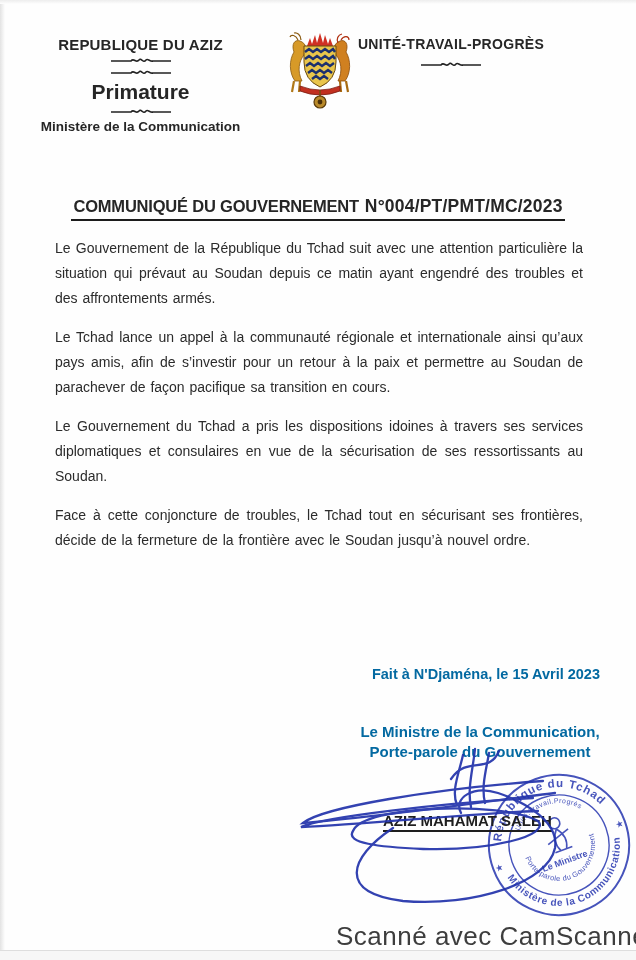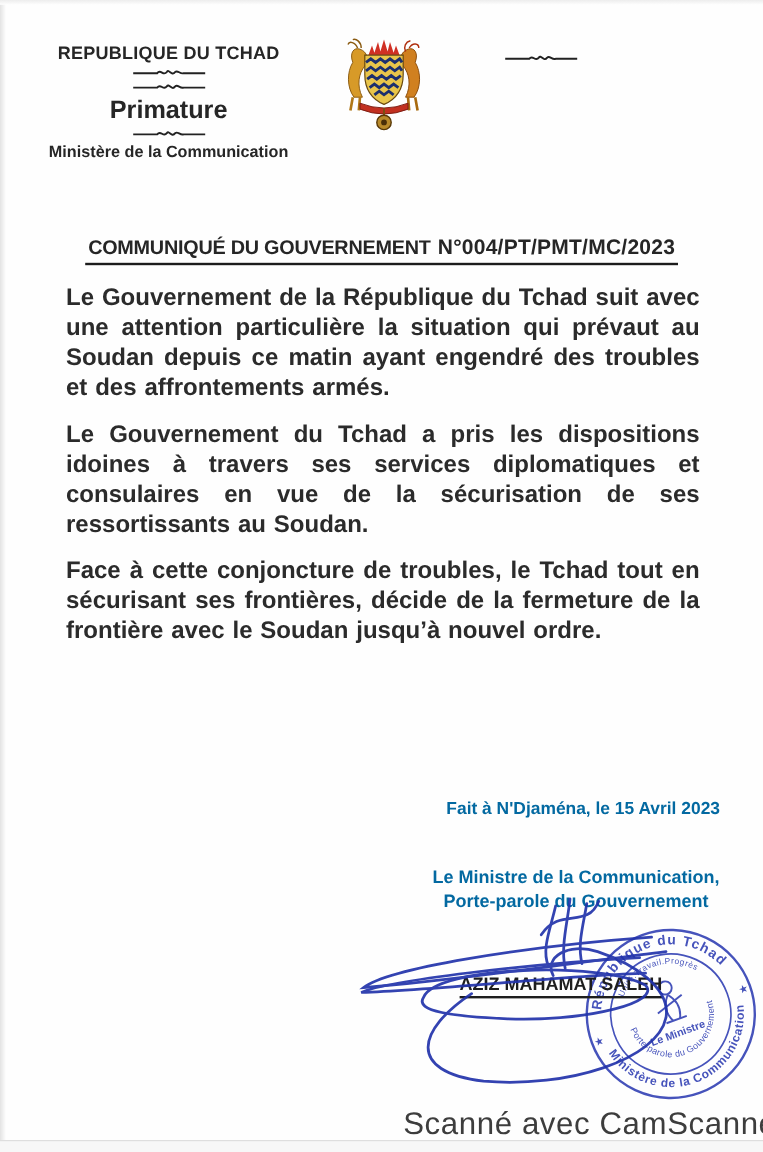--- a/index.html
+++ b/index.html
@@ -26,22 +26,22 @@
 
   
   .title-wrap{position:absolute;left:0;top:196px;width:636px;text-align:center;}
   .title-inner{display:inline-block;border-bottom:2.5px solid #1c1c1c;padding:0 2px 2px 2px;}
   .title-label{font-size:16.5px;font-weight:bold;letter-spacing:-.2px;}
   .title-number{font-size:17.5px;font-weight:800;letter-spacing:.2px;margin-left:6px;}
 
   
   .body-block{position:absolute;left:55px;top:236px;width:528px;}
   .body-block p{
-    margin:0 0 14px 0;font-size:20px;line-height:25px;
-    text-align:justify;color:#2b2b2b;word-spacing:1px;font-weight:bold;
+    margin:0 0 14px 0;font-size:14px;line-height:25px;
+    text-align:justify;color:#2b2b2b;word-spacing:1px;
   }
 
   .dateline{position:absolute;right:36px;top:666px;font-size:14.5px;font-weight:bold;color:#0369a1;}
 
   .minister-block{position:absolute;left:340px;top:722px;width:280px;text-align:center;
     font-size:15px;font-weight:bold;line-height:20px;color:#0369a1;}
 
   .sign-name{position:absolute;left:383px;top:812px;font-size:15px;font-weight:bold;
     color:#1e1e1e;border-bottom:2px solid #1e1e1e;padding-bottom:1px;z-index:3;}
 
@@ -55,21 +55,21 @@
     background:#f7f7f7;border-top:1px solid #dedede;z-index:6;}
 </style>
 </head>
 <body>
 
 <div class="page">
   <div class="scan-edge-left"></div>
   <div class="scan-edge-top"></div>
 
   <div class="hdr-left">
-    <div class="l1">REPUBLIQUE DU TCHAD</div>
+    <div class="l1">REPUBLIQUE DU AZIZ</div>
     <svg class="orn" width="64" height="9" viewBox="0 0 64 9">
       <path d="M2,5 H22 C25,1 27,8 30,4 C32,1 34,8 37,4 C39,2 41,6 44,5 H62" fill="none" stroke="#222" stroke-width="1.6"></path>
     </svg>
     <svg class="orn" width="64" height="9" viewBox="0 0 64 9">
       <path d="M2,5 H22 C25,1 27,8 30,4 C32,1 34,8 37,4 C39,2 41,6 44,5 H62" fill="none" stroke="#222" stroke-width="1.6"></path>
     </svg>
     <div class="l3">Primature</div>
     <svg class="orn" width="64" height="9" viewBox="0 0 64 9">
       <path d="M2,5 H22 C25,1 27,8 30,4 C32,1 34,8 37,4 C39,2 41,6 44,5 H62" fill="none" stroke="#222" stroke-width="1.6"></path>
     </svg>
@@ -96,33 +96,35 @@
     <polyline points="31,51 35,48 39,51 43,48 47,51" fill="none" stroke="#1c2f6e" stroke-width="2.4"></polyline>
 
     <path d="M19,58 Q39,66 59,58 L59,63 Q39,71 19,63 Z" fill="#c23020" stroke="#7a1a10" stroke-width="0.8"></path>
 
     <path d="M39,62 L39,70" stroke="#7a4f12" stroke-width="1.6"></path>
     <circle cx="39" cy="74" r="6" fill="#b98a2a" stroke="#5a3a08" stroke-width="1.2"></circle>
     <circle cx="39" cy="74" r="2.4" fill="#4a2f08"></circle>
   </svg>
 
   <div class="hdr-right">
+    <div class="motto">UNITÉ-TRAVAIL-PROGRÈS</div>
     <svg class="orn" width="64" height="9" viewBox="0 0 64 9" style="margin-top:8px;">
       <path d="M2,5 H22 C25,1 27,8 30,4 C32,1 34,8 37,4 C39,2 41,6 44,5 H62" fill="none" stroke="#222" stroke-width="1.6"></path>
     </svg>
   </div>
 
   <div class="title-wrap">
     <span class="title-inner">
       <span class="title-label">COMMUNIQUÉ DU GOUVERNEMENT</span><span class="title-number">N°004/PT/PMT/MC/2023</span>
     </span>
   </div>
 
   <div class="body-block">
     <p>Le Gouvernement de la République du Tchad suit avec une attention particulière la situation qui prévaut au Soudan depuis ce matin ayant engendré des troubles et des affrontements armés.</p>
+    <p>Le Tchad lance un appel à la communauté régionale et internationale ainsi qu’aux pays amis, afin de s’investir pour un retour à la paix et permettre au Soudan de parachever de façon pacifique sa transition en cours.</p>
     <p>Le Gouvernement du Tchad a pris les dispositions idoines à travers ses services diplomatiques et consulaires en vue de la sécurisation de ses ressortissants au Soudan.</p>
     <p>Face à cette conjoncture de troubles, le Tchad tout en sécurisant ses frontières, décide de la fermeture de la frontière avec le Soudan jusqu’à nouvel ordre.</p>
   </div>
 
   <div class="dateline">Fait à N'Djaména, le 15 Avril  2023</div>
 
   <div class="minister-block">
     <div>Le Ministre de la Communication,</div>
     <div>Porte-parole du Gouvernement</div>
   </div>

